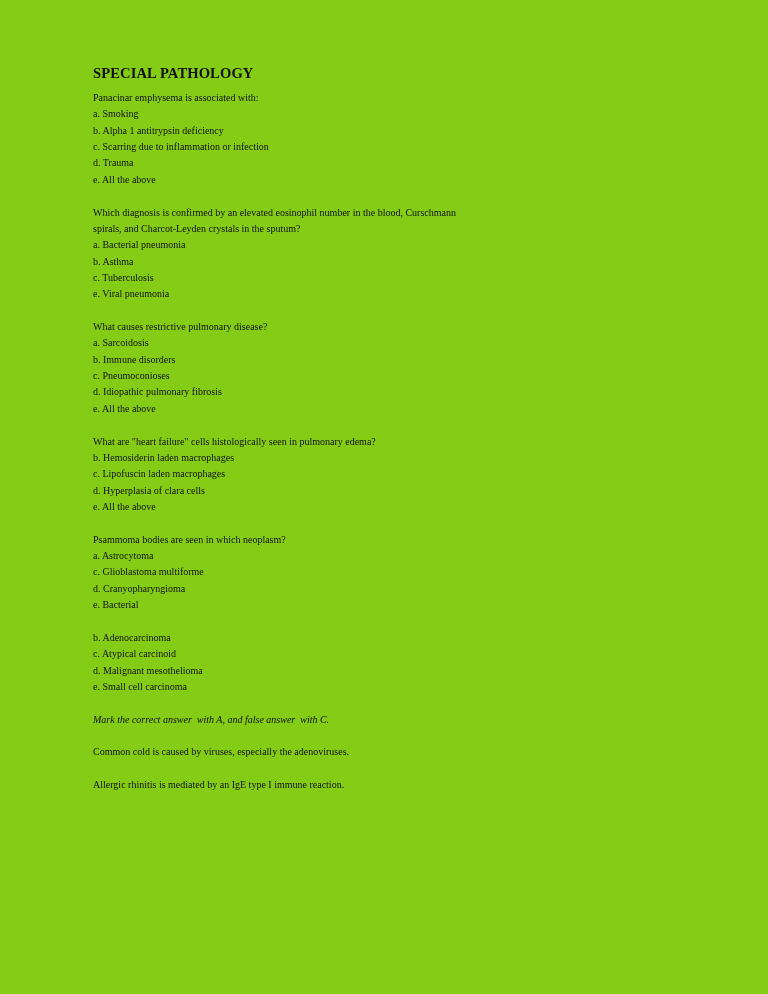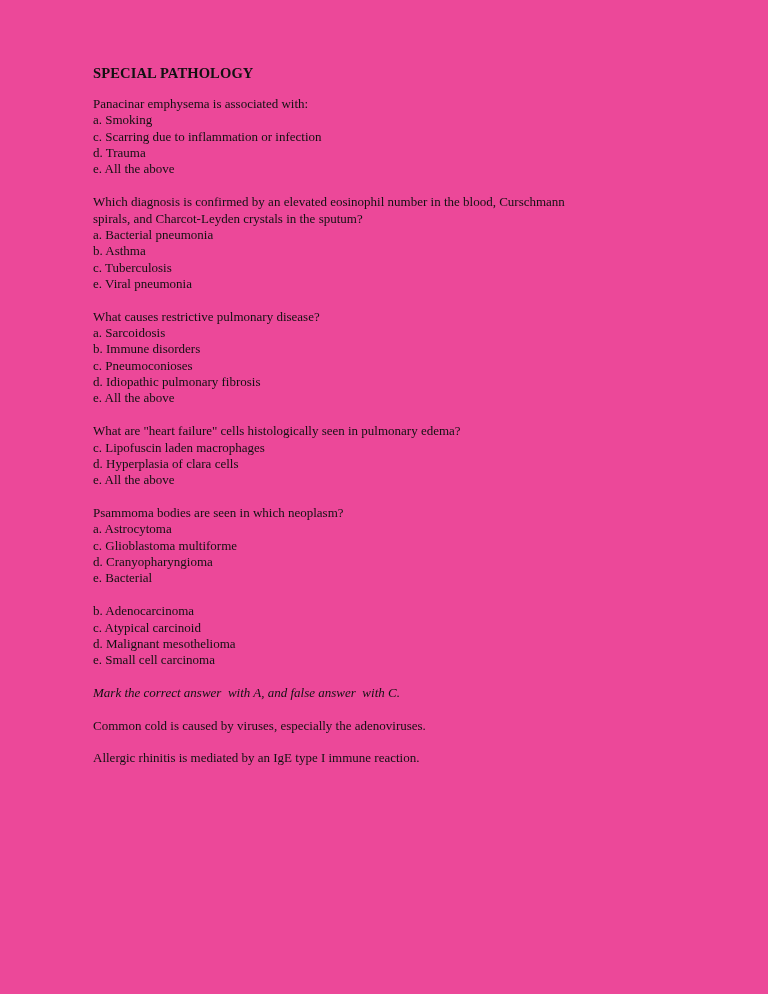--- a/index.html
+++ b/index.html
@@ -14,38 +14,38 @@
     overflow: hidden;
     font-family: "Liberation Serif", "DejaVu Serif", serif;
     color: #111111;
   }
   .page {
     position: absolute;
     left: 0;
     top: 0;
     width: 768px;
     height: 994px;
-    background: #ec4899;
+    background: #84cc16;
   }
   .title {
     position: absolute;
     left: 93px;
     top: 65px;
     font-size: 14.6px;
     font-weight: bold;
     line-height: 16.4px;
     letter-spacing: 0.1px;
     white-space: nowrap;
   }
   .content {
     position: absolute;
     left: 93px;
-    top: 96px;
+    top: 90px;
     width: 600px;
-    font-size: 13px;
+    font-size: 10px;
     line-height: 16.37px;
   }
   .block {
     margin: 0 0 16.37px 0;
   }
   .line {
     display: block;
     white-space: nowrap;
     height: 16.37px;
   }
@@ -64,20 +64,21 @@
 
 <div class="page">
 
   <div class="title">SPECIAL PATHOLOGY</div>
 
   <div class="content">
 
     <div class="block">
       <span class="line">Panacinar emphysema is associated with:</span>
       <span class="line">a. Smoking</span>
+      <span class="line">b. Alpha 1 antitrypsin deficiency</span>
       <span class="line">c. Scarring due to inflammation or infection</span>
       <span class="line">d. Trauma</span>
       <span class="line">e. All the above</span>
     </div>
 
     <div class="block">
       <span class="line">Which diagnosis is confirmed by an elevated eosinophil number in the blood, Curschmann</span>
       <span class="line">spirals, and Charcot-Leyden crystals in the sputum?</span>
       <span class="line">a. Bacterial pneumonia</span>
       <span class="line">b. Asthma</span>
@@ -89,20 +90,21 @@
       <span class="line">What causes restrictive pulmonary disease?</span>
       <span class="line">a. Sarcoidosis</span>
       <span class="line">b. Immune disorders</span>
       <span class="line">c. Pneumoconioses</span>
       <span class="line">d. Idiopathic pulmonary fibrosis</span>
       <span class="line">e. All the above</span>
     </div>
 
     <div class="block">
       <span class="line">What are "heart failure" cells histologically seen in pulmonary edema?</span>
+      <span class="line">b. Hemosiderin laden macrophages</span>
       <span class="line">c. Lipofuscin laden macrophages</span>
       <span class="line">d. Hyperplasia of clara cells</span>
       <span class="line">e. All the above</span>
     </div>
 
     <div class="block">
       <span class="line">Psammoma bodies are seen in which neoplasm?</span>
       <span class="line">a. Astrocytoma</span>
       <span class="line">c. Glioblastoma multiforme</span>
       <span class="line">d. Cranyopharyngioma</span>

